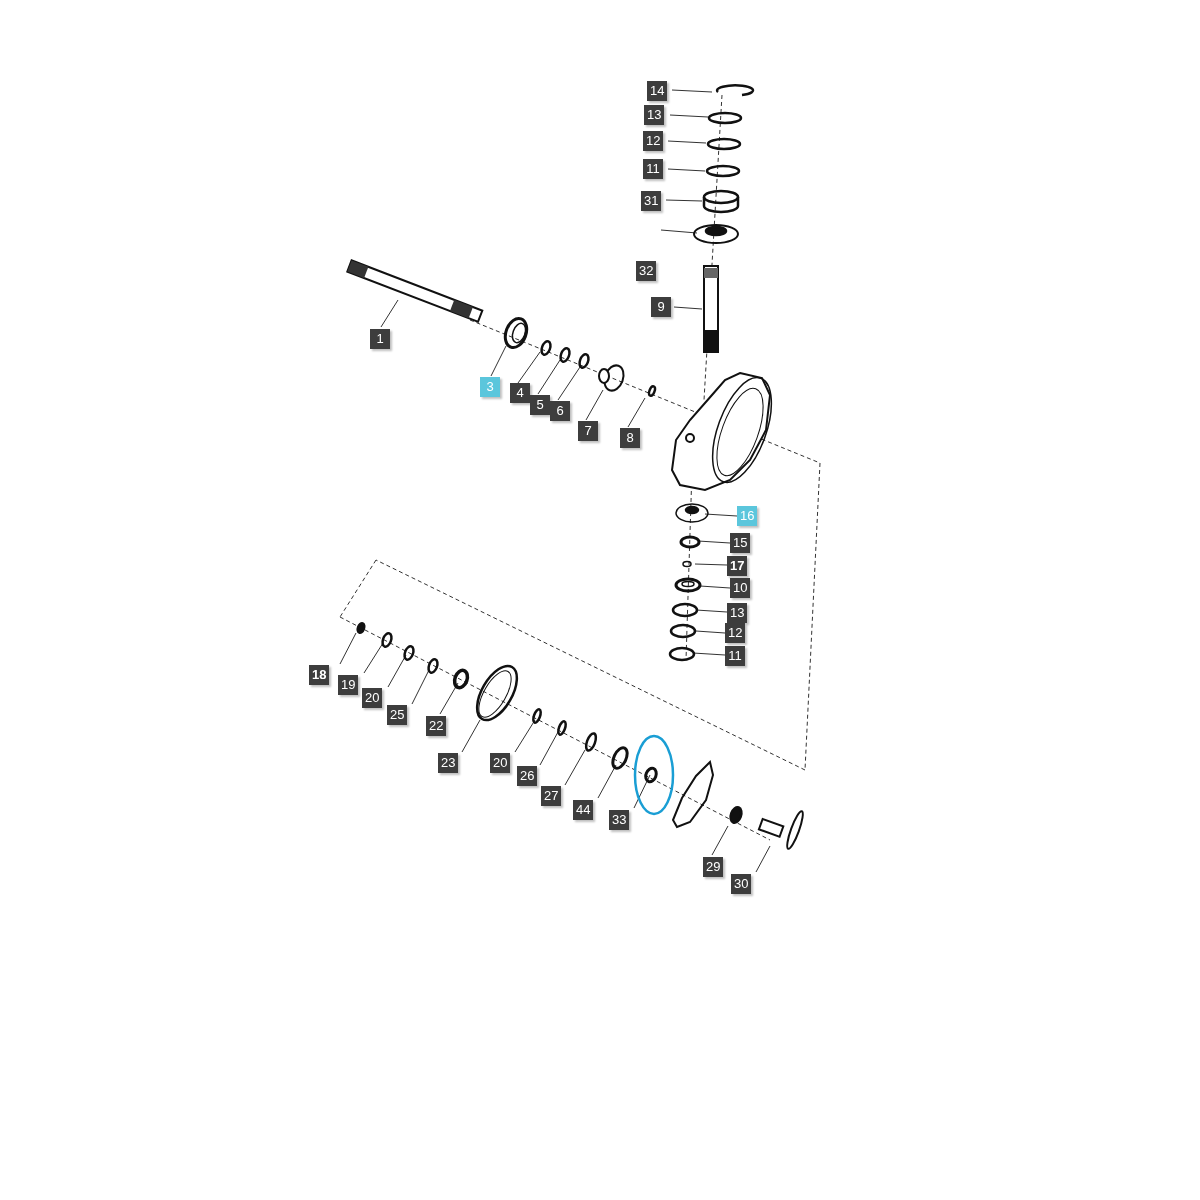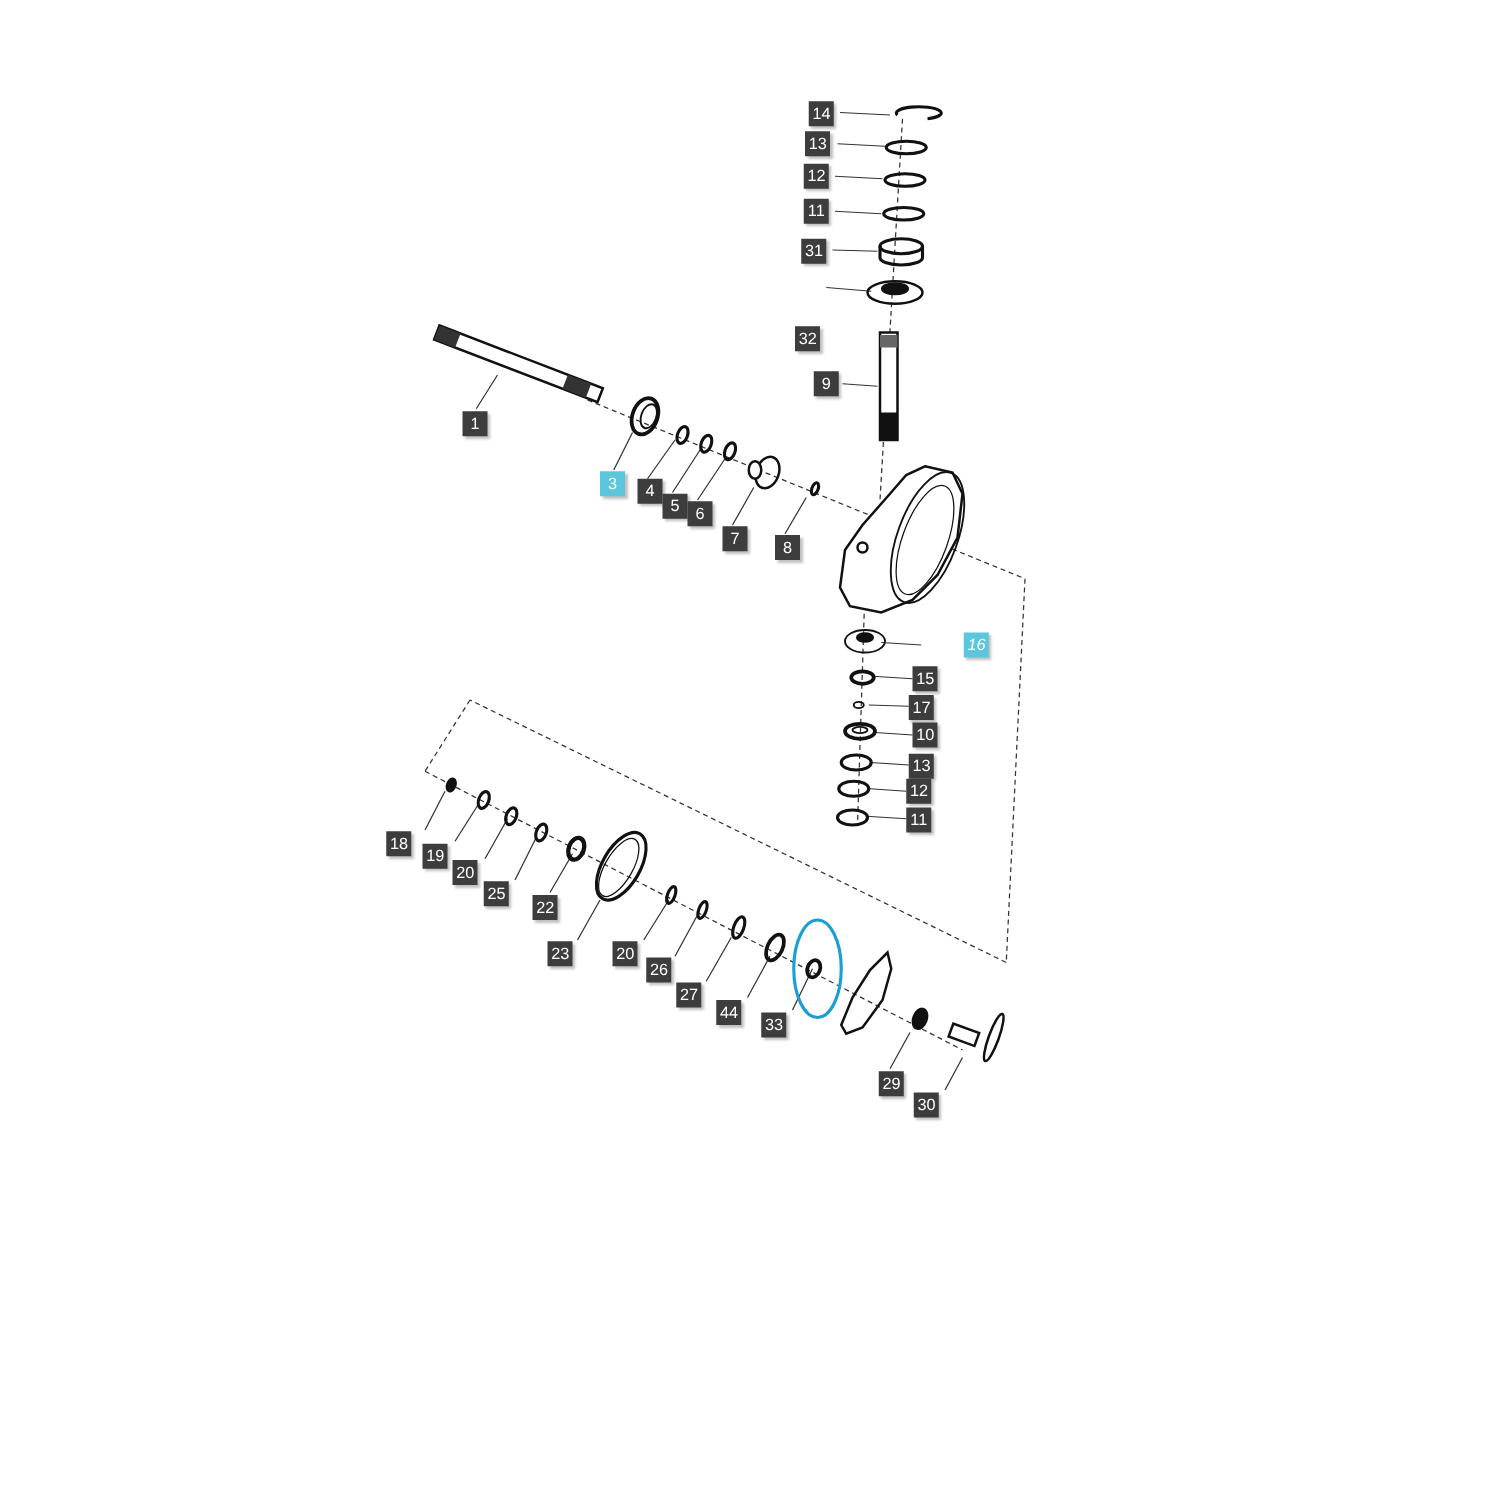--- a/index.html
+++ b/index.html
@@ -176,28 +176,28 @@
     <div class="label dark" style="left: 641px; top: 191px;">31</div>
     <div class="label dark" style="left: 636px; top: 221px; margin-top: 40px;">32</div>
     <div class="label dark" style="left: 651px; top: 297px;">9</div>
     <div class="label dark" style="left: 370px; top: 329px;">1</div>
     <div class="label hl" style="left: 480px; top: 377px;">3</div>
     <div class="label dark" style="left: 510px; top: 383px;">4</div>
     <div class="label dark" style="left: 530px; top: 395px;">5</div>
     <div class="label dark" style="left: 550px; top: 401px;">6</div>
     <div class="label dark" style="left: 578px; top: 421px;">7</div>
     <div class="label dark" style="left: 620px; top: 428px;">8</div>
-    <div class="label hl" style="left: 771px; top: 506px; font-style: italic;">16</div>
+    <div class="label hl" style="left: 737px; top: 506px;">16</div>
     <div class="label dark" style="left: 730px; top: 533px;">15</div>
-    <div class="label dark" style="left: 727px; top: 556px;">17</div>
+    <div class="label dark" style="left: 727px; top: 556px; font-weight: bold;">17</div>
     <div class="label dark" style="left: 730px; top: 578px;">10</div>
     <div class="label dark" style="left: 727px; top: 603px;">13</div>
     <div class="label dark" style="left: 725px; top: 623px;">12</div>
     <div class="label dark" style="left: 725px; top: 646px;">11</div>
-    <div class="label dark" style="left: 309px; top: 665px;">18</div>
+    <div class="label dark" style="left: 309px; top: 665px; font-weight: bold;">18</div>
     <div class="label dark" style="left: 338px; top: 675px;">19</div>
     <div class="label dark" style="left: 362px; top: 688px;">20</div>
     <div class="label dark" style="left: 387px; top: 705px;">25</div>
     <div class="label dark" style="left: 426px; top: 716px;">22</div>
     <div class="label dark" style="left: 438px; top: 753px;">23</div>
     <div class="label dark" style="left: 490px; top: 753px;">20</div>
     <div class="label dark" style="left: 517px; top: 766px;">26</div>
     <div class="label dark" style="left: 541px; top: 786px;">27</div>
     <div class="label dark" style="left: 573px; top: 800px;">44</div>
     <div class="label dark" style="left: 609px; top: 810px;">33</div>

